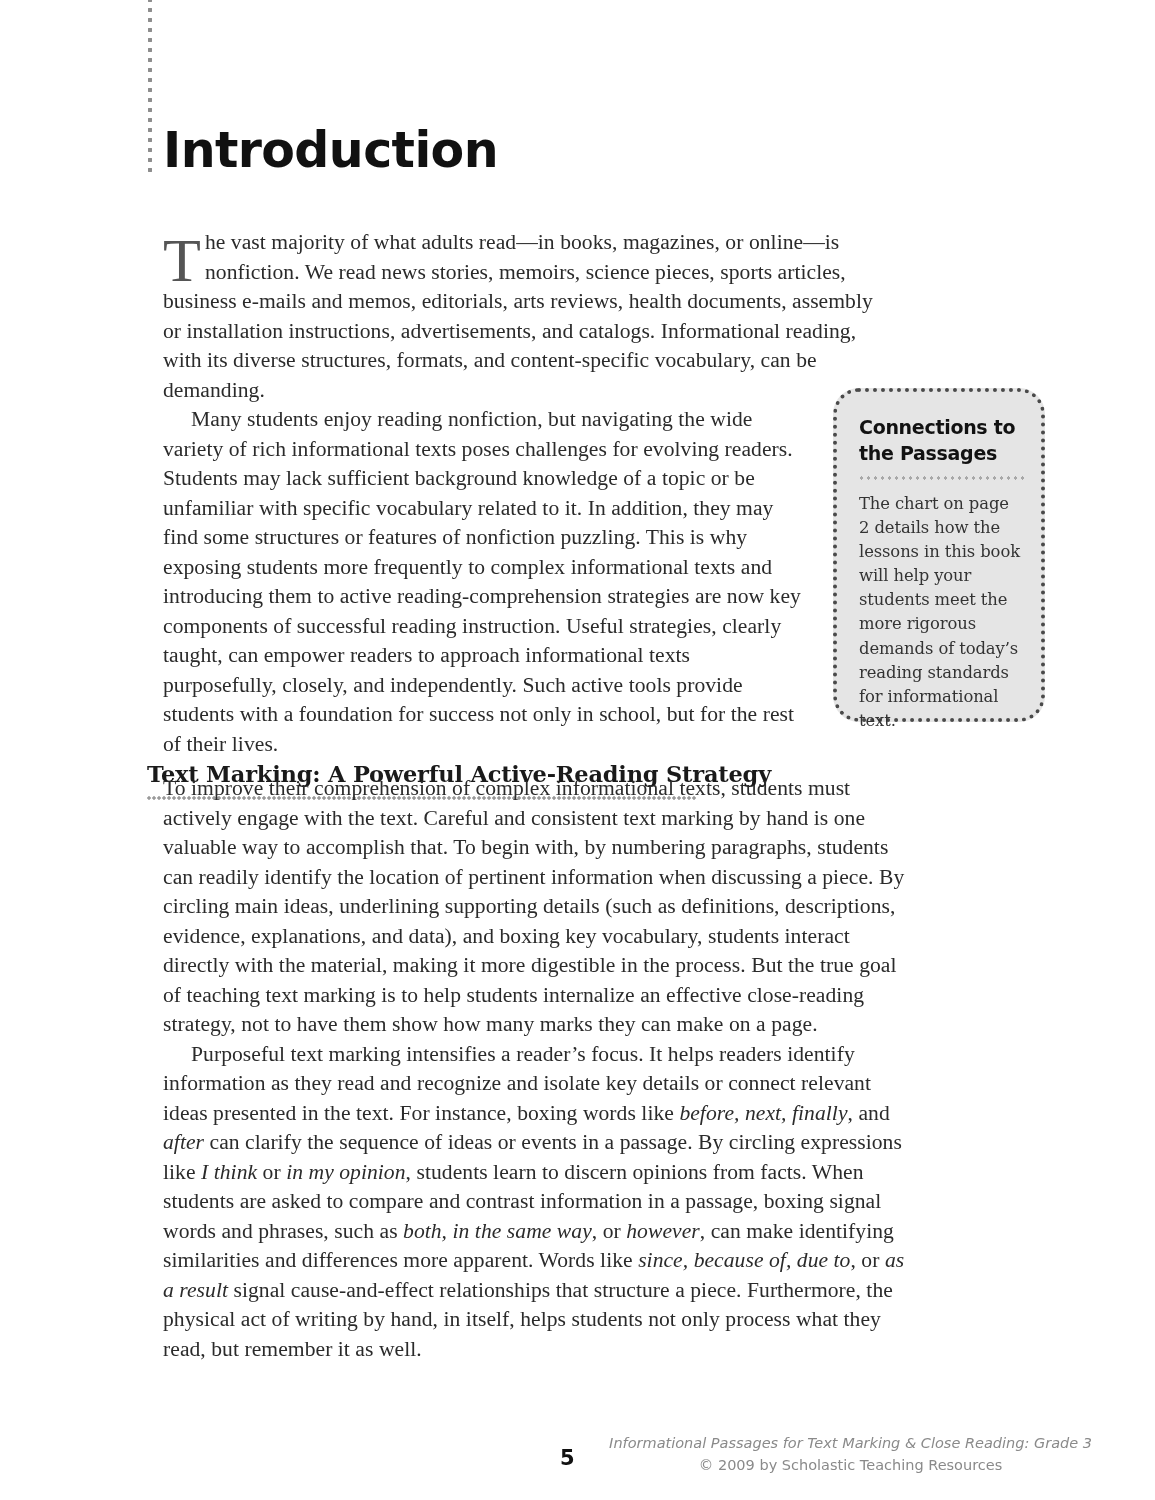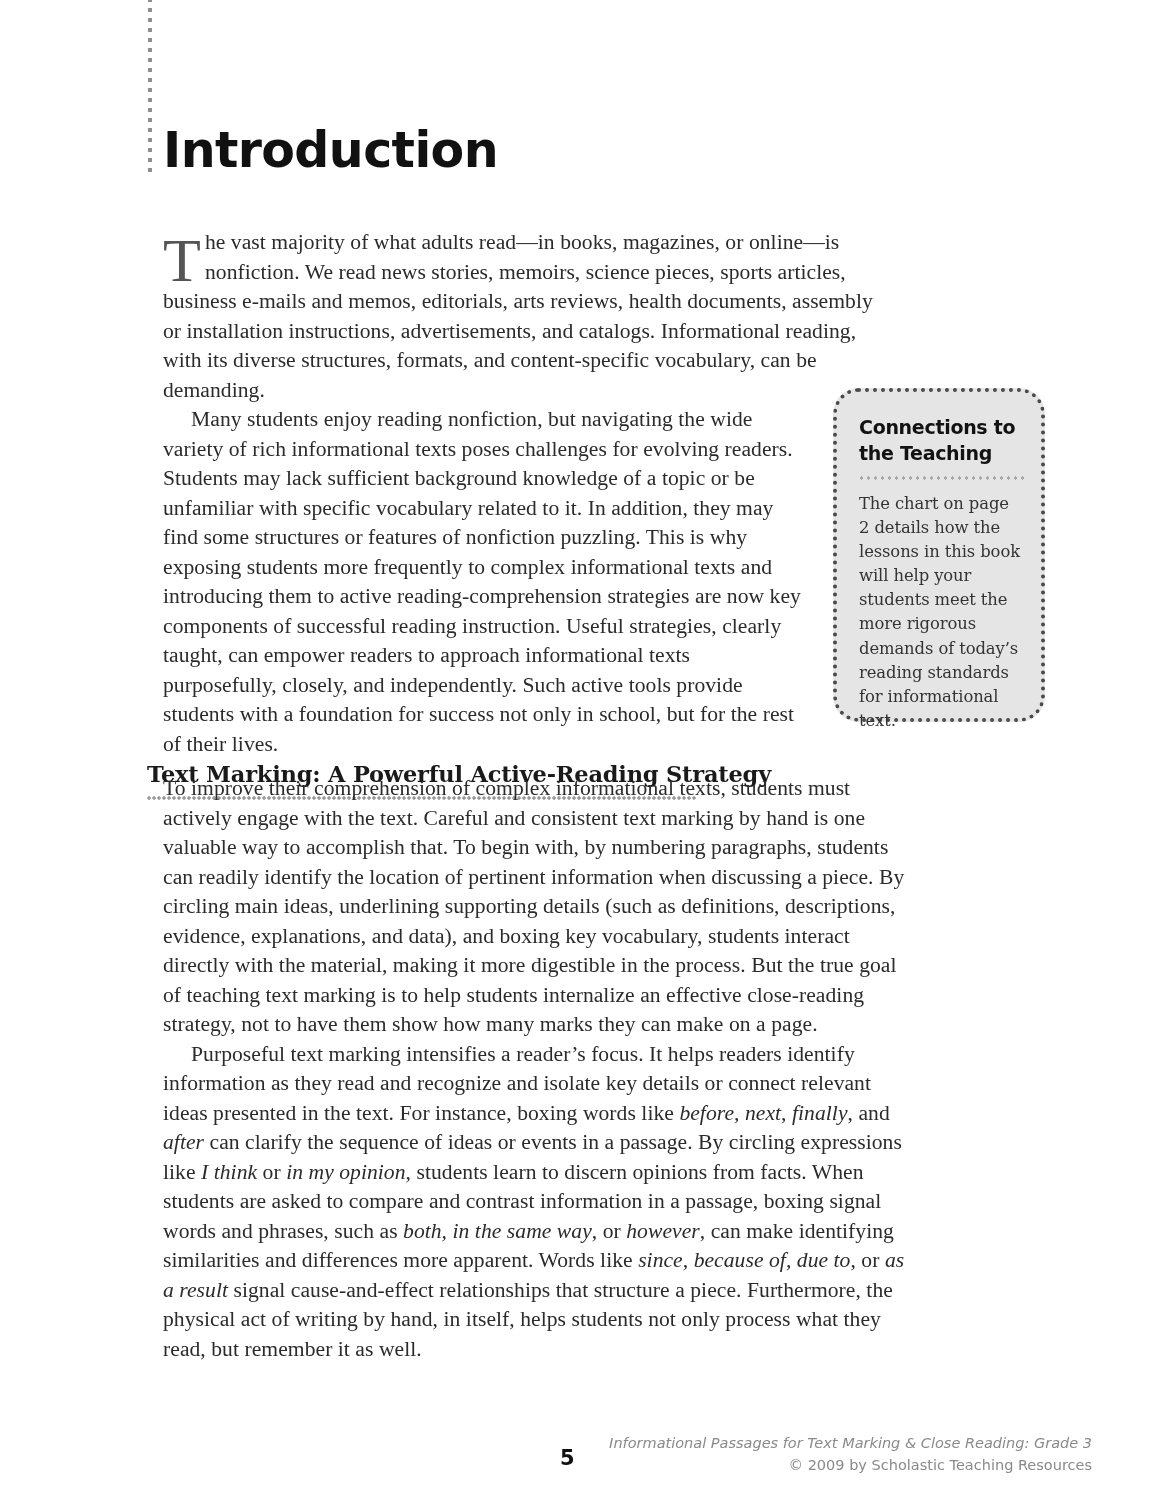--- a/index.html
+++ b/index.html
@@ -167,21 +167,21 @@
     top: 1446px;
     font-family: "DejaVu Sans", "Liberation Sans", sans-serif;
     font-weight: 700;
     font-size: 21px;
     color: #111111;
   }
   .footer-credit {
     position: absolute;
     right: 63px;
     top: 1432px;
-    text-align: right;
+    text-align: center;
     font-family: "DejaVu Sans", "Liberation Sans", sans-serif;
     font-size: 14.5px;
     line-height: 22px;
     color: #8a8a8a;
   }
   .footer-credit .title-line {
     font-style: italic;
   }
 </style>
 </head>
@@ -194,21 +194,21 @@
   <h1 class="page-title">Introduction</h1>
 
   <div class="content">
     <p class="body-par dropcap-par"><span class="dropcap">T</span><span>he vast majority of what adults read—in books, magazines, or online—is nonfiction. We read news stories, memoirs, science pieces, sports articles, business e-mails and memos, editorials, arts reviews, health documents, assembly or installation instructions, advertisements, and catalogs. Informational reading, with its diverse structures, formats, and content-specific vocabulary, can be demanding.</span></p>
     <p class="body-par narrow">Many students enjoy reading nonfiction, but navigating the wide variety of rich informational texts poses challenges for evolving readers. Students may lack sufficient background knowledge of a topic or be unfamiliar with specific vocabulary related to it. In addition, they may find some structures or features of nonfiction puzzling. This is why exposing students more frequently to complex informational texts and introducing them to active reading-comprehension strategies are now key components of successful reading instruction. Useful strategies, clearly taught, can empower readers to approach informational texts purposefully, closely, and independently. Such active tools provide students with a foundation for success not only in school, but for the rest of their lives.</p>
   </div>
 
   <aside class="callout">
     <h2 class="callout-title">
       <span>Connections to</span><br>
-      <span>the Teaching</span>
+      <span>the Passages</span>
     </h2>
     <div class="callout-rule"></div>
     <p class="callout-body">The chart on page 2 details how the lessons in this book will help your students meet the more rigorous demands of today’s reading standards for informational text.</p>
   </aside>
 
   <div class="section-block">
     <h2 class="section-heading">Text Marking: A Powerful Active-Reading Strategy</h2>
     <div class="section-rule"></div>
   </div>
 

